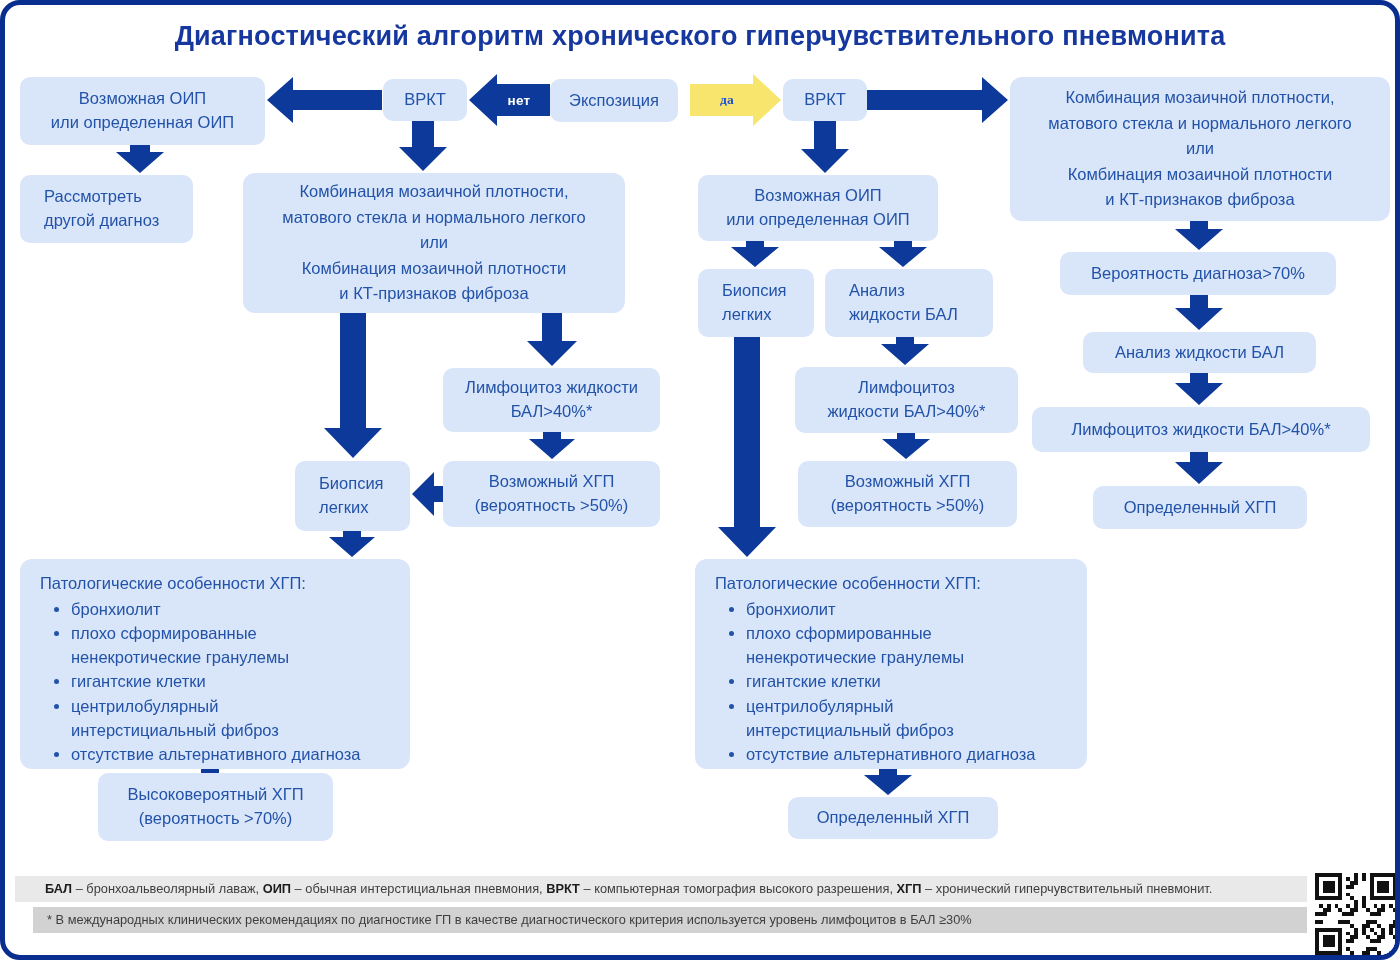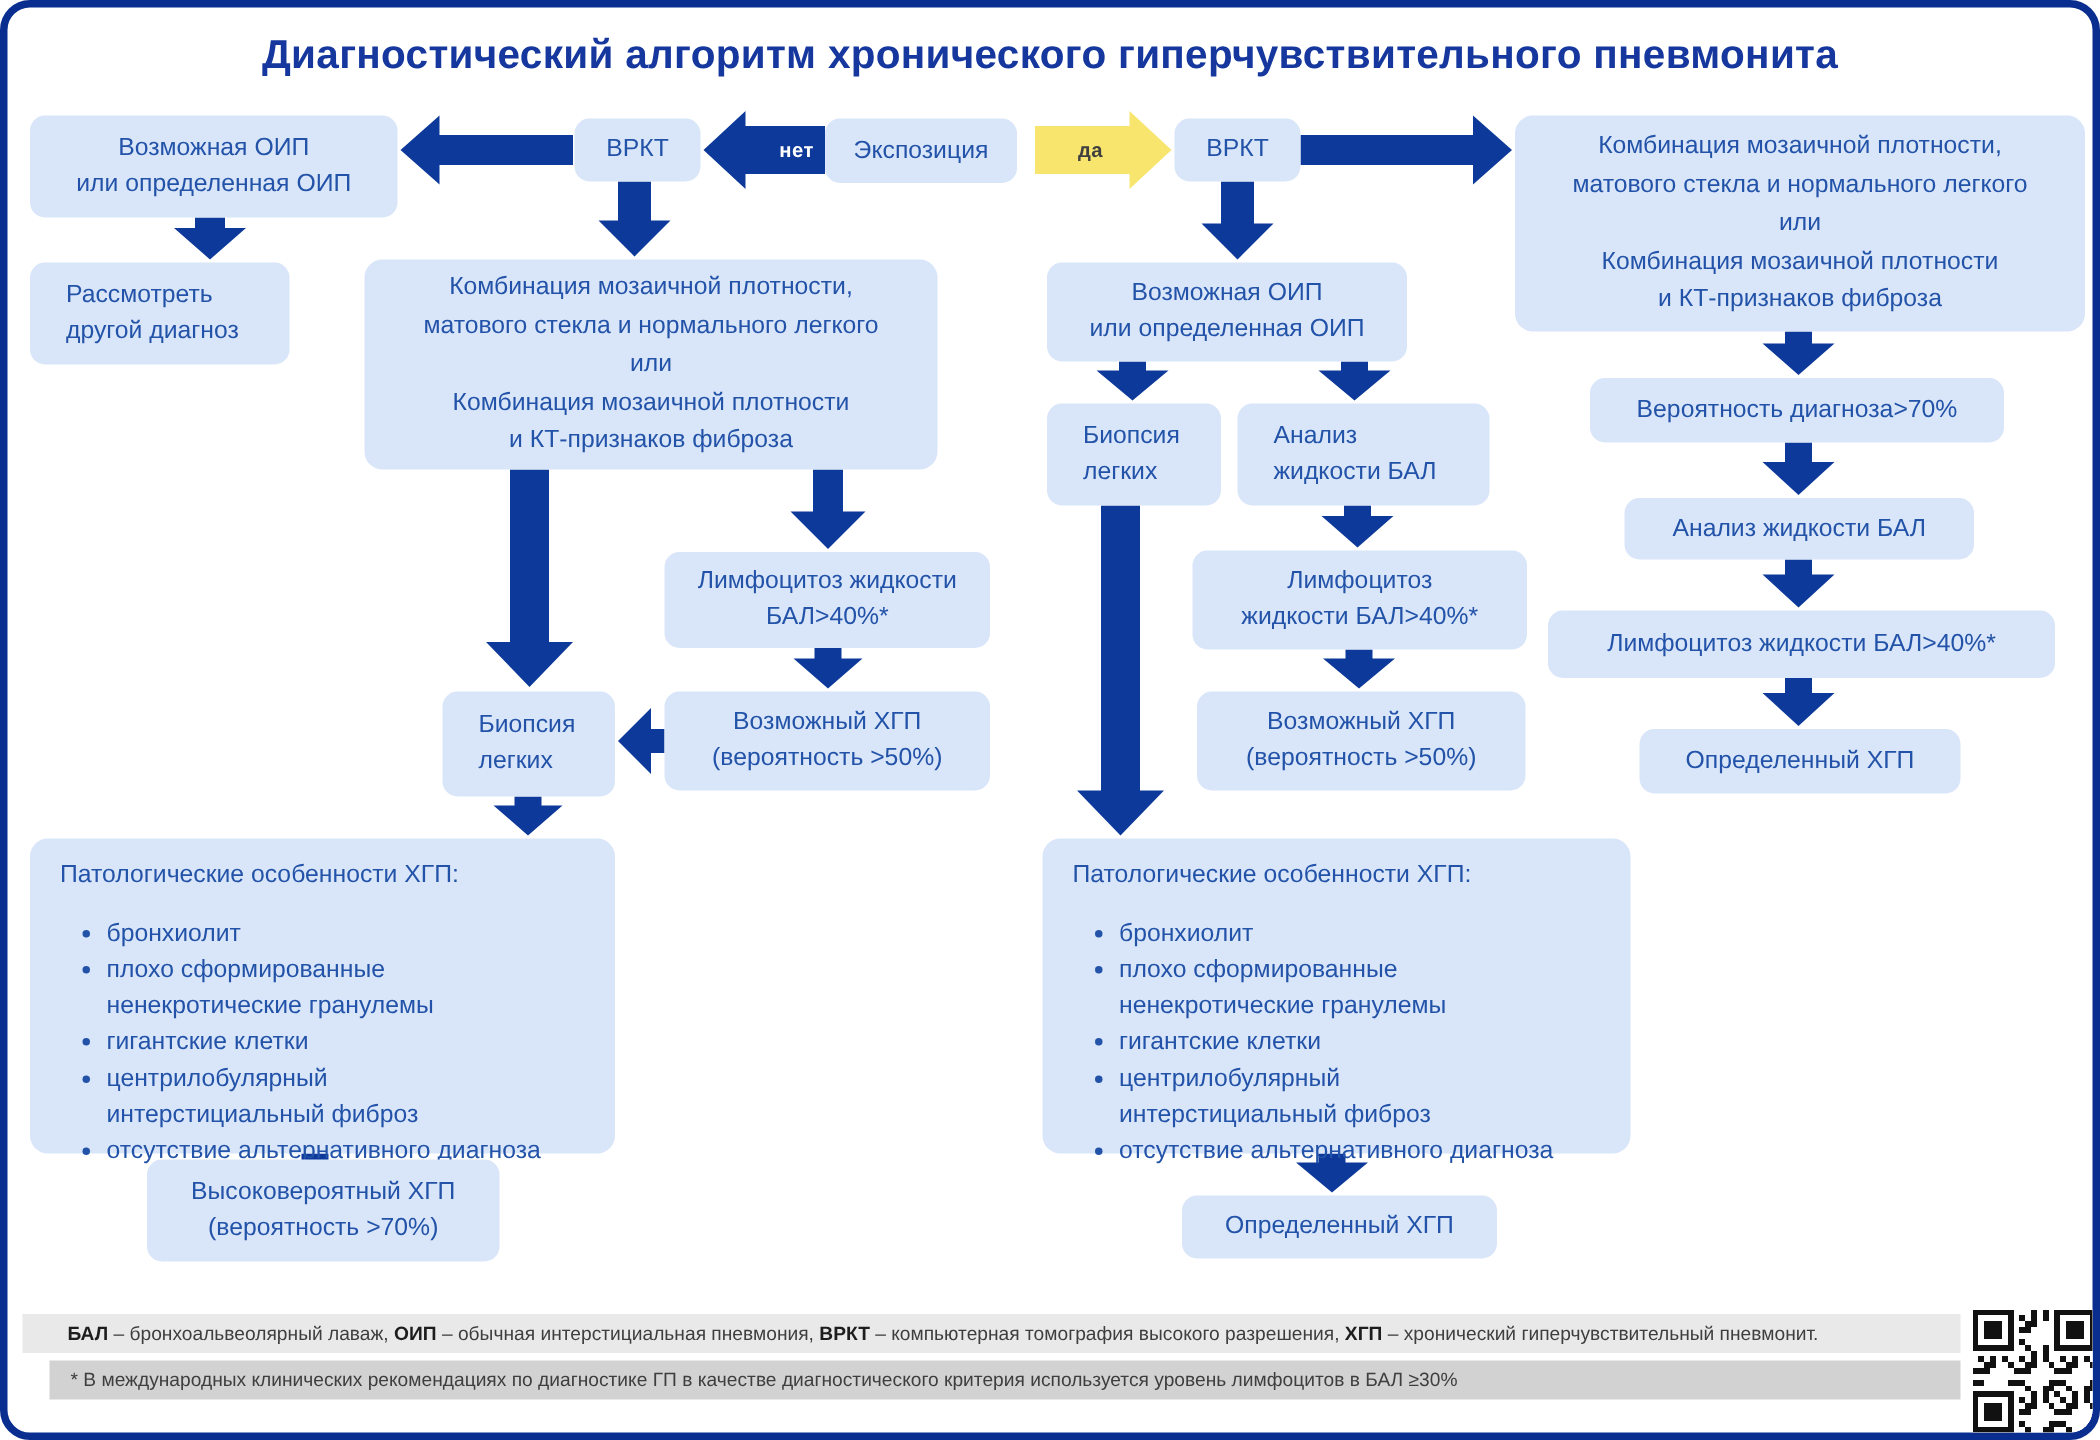--- a/index.html
+++ b/index.html
@@ -33,28 +33,28 @@
     text-align:center;white-space:pre-line;
     font-size:16.5px;line-height:1.45;padding:6px 10px;
   }
   .box.left{justify-content:flex-start;text-align:left;padding-left:24px;}
   .box.tall{line-height:1.55;border-radius:12px;}
   .pathbox{
     position:absolute;box-sizing:border-box;z-index:2;
     background:var(--box-fill);color:var(--box-text);border-radius:12px;
     font-size:16.5px;line-height:1.43;text-align:left;padding:13px 16px 20px 20px;
   }
-  .pathbox ul{margin:15px 0 0 0;padding-left:31px;}
+  .pathbox ul{margin:2px 0 0 0;padding-left:31px;}
   .pathbox li{margin:1px 0;white-space:pre-line;}
   .edge-label{
     position:absolute;transform:translate(-50%,-50%);z-index:3;
     font-size:13.5px;font-weight:bold;letter-spacing:.3px;
   }
   .edge-label.no{color:#fff;}
-  .edge-label.yes{color:#404040;}
+  .edge-label.yes{color:#1d4ed8;font-family:Liberation Serif, serif;}
   .note{
     position:absolute;box-sizing:border-box;z-index:2;height:26px;line-height:26px;
     font-size:12.8px;color:var(--note-text);overflow:hidden;white-space:nowrap;
   }
   .note .b{font-weight:bold;color:#1d1d1d;margin-top:28px;}
   .note1{left:10px;top:871px;width:1292px;background:var(--note1-bg);padding-left:30px;}
   .note2{left:28px;top:902px;width:1274px;background:var(--note2-bg);padding-left:14px;}
   #qr{position:absolute;left:1310px;top:868px;width:82px;height:82px;z-index:2;background:#fff;}
 </style>
 </head>
@@ -94,21 +94,21 @@
 или определенная ОИП</div>
   <div class="box" style="left:378px;top:74px;width:84px;height:42px;">ВРКТ</div>
   <div class="box" style="left:545px;top:74px;width:128px;height:43px;">Экспозиция</div>
   <div class="box" style="left:778px;top:74px;width:84px;height:42px;">ВРКТ</div>
   <div class="box tall" style="left:1005px;top:72px;width:380px;height:144px;">Комбинация мозаичной плотности,
 матового стекла и нормального легкого
 или
 Комбинация мозаичной плотности
 и КТ-признаков фиброза</div>
 
-  <div class="edge-label no" style="left:514px;top:95px;margin-left:12px;">нет</div>
+  <div class="edge-label no" style="left:514px;top:95px;">нет</div>
   <div class="edge-label yes" style="left:722px;top:95px;">да</div>
 
   <div class="box left" style="left:15px;top:170px;width:173px;height:68px;">Рассмотреть
 другой диагноз</div>
   <div class="box tall" style="left:238px;top:168px;width:382px;height:140px;">Комбинация мозаичной плотности,
 матового стекла и нормального легкого
 или
 Комбинация мозаичной плотности
 и КТ-признаков фиброза</div>
   <div class="box" style="left:693px;top:170px;width:240px;height:66px;">Возможная ОИП

